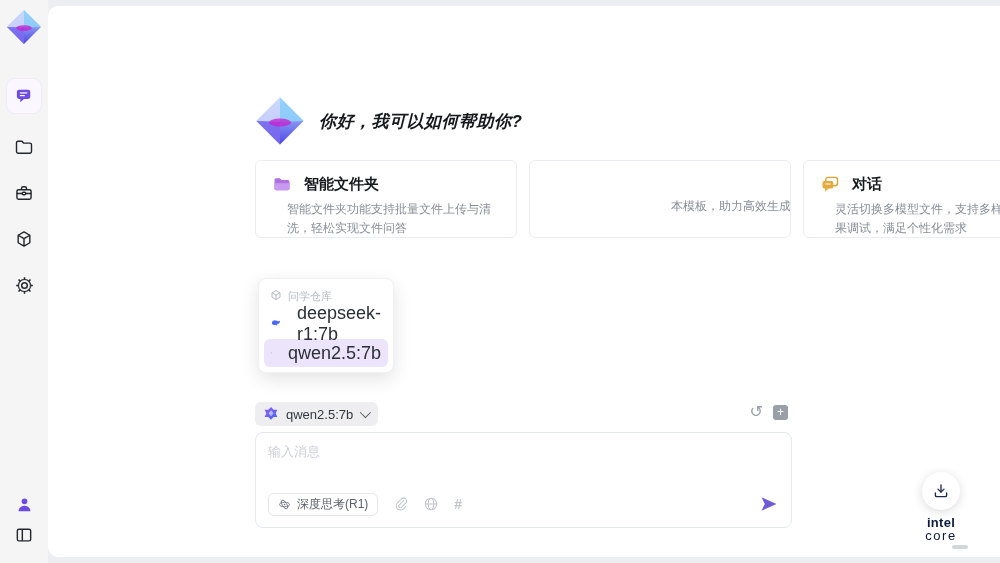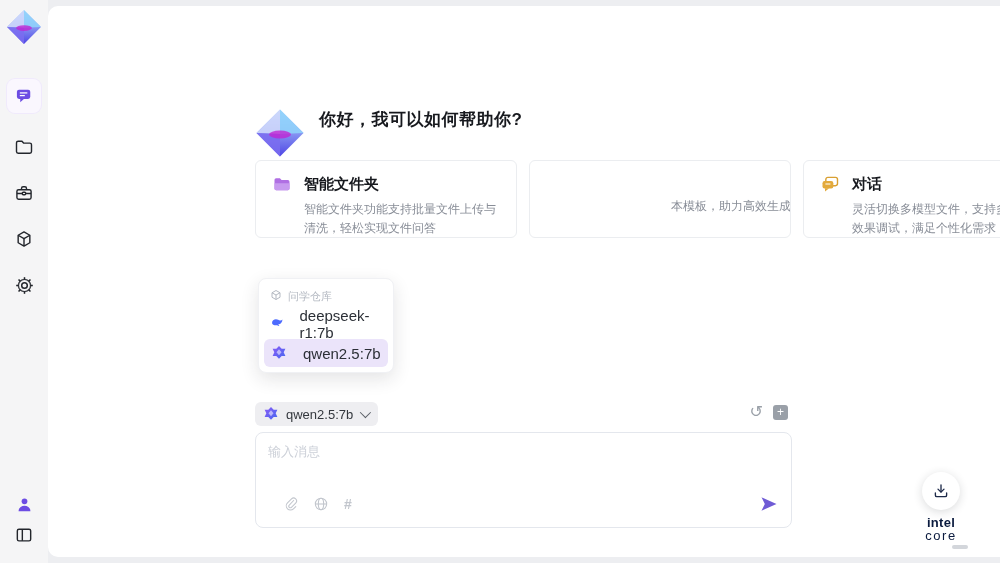--- a/index.html
+++ b/index.html
@@ -11,36 +11,36 @@
   .side-item { position:absolute; left:50%; transform:translateX(-50%); display:flex; align-items:center; justify-content:center; cursor:pointer; }
   .side-logo { top:8px; width:38px; height:38px; }
   .side-active { top:79px; width:34px; height:34px; background:#faf7fe; border-radius:8px; box-shadow:0 0 0 1px #f0eafc; }
   .icon-btn svg { display:block; }
 
   
   .panel { position:absolute; left:48px; top:6px; right:0; bottom:6px; background:#ffffff; border-radius:10px 0 0 10px; z-index:1; }
   .content { position:absolute; left:207px; top:0; width:537px; height:100%; }
 
   
-  .greeting { position:absolute; top:102px; left:0; display:flex; gap:14px; }
+  .greeting { position:absolute; top:90px; left:0; display:flex; align-items:center; gap:14px;font-style:italic; }
   .greeting-text { font-size:17px; font-weight:700; color:#17191e; letter-spacing:.5px; }
 
   
   .cards { position:absolute; top:154px; left:0; width:537px; display:grid; grid-template-columns:1fr 1fr 1fr; gap:12px; }
   .card { width:262px; height:78px; border:1px solid #ebedf0; border-radius:6px; background:#fff; padding:13px 16px; position:relative; cursor:pointer; overflow:hidden; }
   .card-head { display:flex; align-items:center; gap:12px; }
   .card-title { font-size:15px; font-weight:700; color:#17191e; }
-  .card-desc { margin-top:6px; margin-left:32px; font-size:12px; line-height:1.55; color:#888d97; }
+  .card-desc { margin-top:6px; margin-left:15px; font-size:12px; line-height:1.55; color:#888d97; }
   .card-desc-frag { position:absolute; left:141px; top:37px; font-size:12px; color:#888d97; white-space:nowrap; }
 
   
   .dropdown { position:absolute; top:272px; left:3px; width:136px; background:#fff; border-radius:8px; border:1px solid #f0f1f4;
               box-shadow:0 6px 18px rgba(31,35,41,.12); padding:5px; z-index:20; }
   .dd-header { display:flex; align-items:flex-start; gap:6px; padding:5px 6px 6px; color:#b4b9c2; font-size:11px; }
-  .dd-item { display:flex; align-items:center; gap:16px; height:28px; padding:0 7px; border-radius:6px; font-size:15px; color:#2b2f36; cursor:pointer; }
+  .dd-item { display:flex; align-items:center; gap:16px; height:28px; padding:0 7px; border-radius:6px; font-size:18px; color:#2b2f36; cursor:pointer; }
   .dd-item + .dd-item { margin-top:1px; }
   .dd-item.selected { background:#ebe4fa; }
 
   
   .toolbar { position:absolute; top:396px; left:0; width:537px; height:26px; }
   .model-pill { position:absolute; left:0; top:0; height:24px; display:flex; align-items:center; gap:7px; background:#eeeef1;
                 border-radius:6px; padding:0 10px 0 8px; cursor:pointer; }
   .model-pill-label { font-size:13px; color:#33373d; }
   .chevron { width:8px; height:8px; border-right:1.5px solid #5a5f66; border-bottom:1.5px solid #5a5f66; transform:rotate(45deg) translateY(-2px); }
   .toolbar-right { position:absolute; right:4px; top:2px; display:flex; align-items:center; gap:10px; }
@@ -252,20 +252,28 @@
       </div>
       <div class="toolbar-right">
         <span class="history-glyph">↺</span>
         <span class="newchat-btn">+</span>
       </div>
     </div>
 
     <div class="input-card">
       <textarea class="msg-input" placeholder="输入消息" style=""></textarea>
       <div class="input-bottom">
+        <div class="think-chip">
+          <svg width="13" height="13" viewBox="0 0 24 24" fill="none" stroke="#6b7280" stroke-width="1.6">
+            <ellipse cx="12" cy="12" rx="9" ry="4"></ellipse>
+            <ellipse cx="12" cy="12" rx="9" ry="4" transform="rotate(60 12 12)"></ellipse>
+            <circle cx="12" cy="12" r="1.4" fill="#6b7280" stroke="none"></circle>
+          </svg>
+          <span class="think-chip-label">深度思考(R1)</span>
+        </div>
         <div class="input-icons">
           <span class="ic">
             <svg width="14" height="16" viewBox="0 0 24 24" fill="none" stroke="#c2c6cd" stroke-width="1.8" stroke-linecap="round">
               <path d="M16.5,6 L9,14 a2.6,2.6 0 0 0 3.7,3.7 L20,10.3 a5,5 0 0 0 -7.1,-7.1 L6,10.1 a7.2,7.2 0 0 0 10.2,10.2 l4,-4"></path>
             </svg>
           </span>
           <span class="ic">
             <svg width="16" height="16" viewBox="0 0 24 24" fill="none" stroke="#c2c6cd" stroke-width="1.6">
               <circle cx="12" cy="12" r="8.5"></circle>
               <ellipse cx="12" cy="12" rx="4" ry="8.5"></ellipse>

